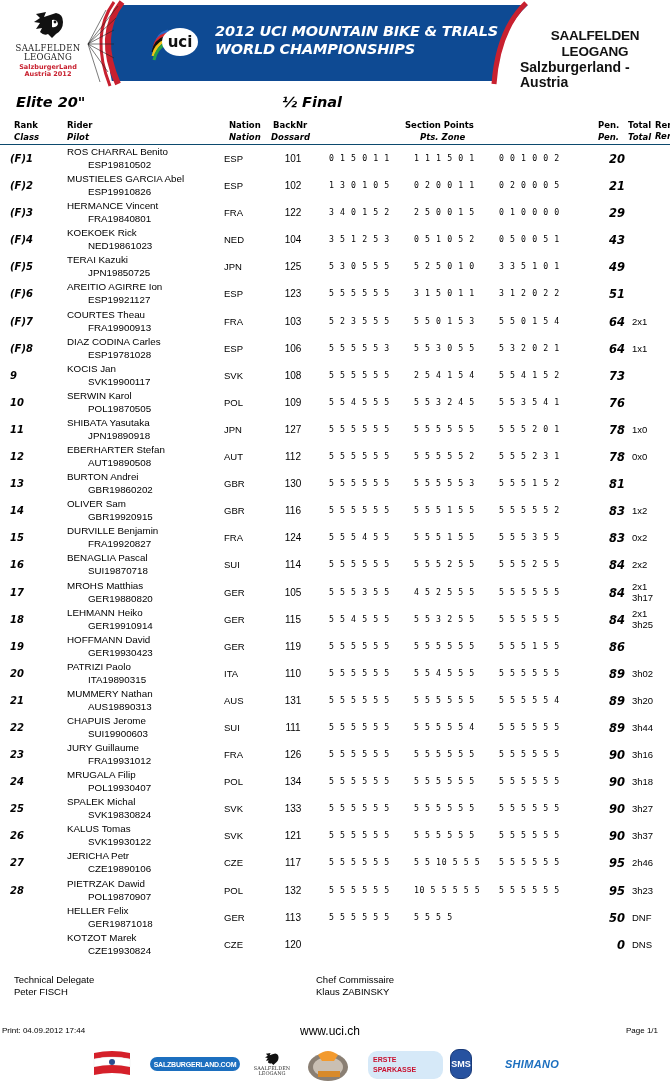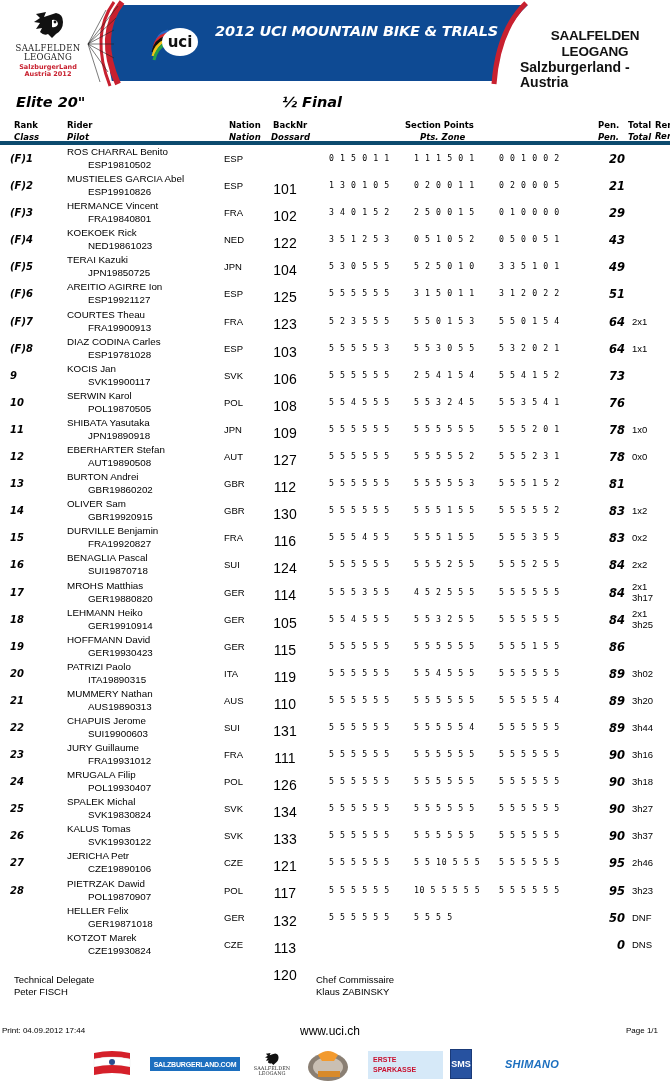--- a/index.html
+++ b/index.html
@@ -21,52 +21,52 @@
   .banner-loc .l1 { font-size: 13.5px; line-height: 16px; letter-spacing: -0.2px; text-align: center; }
   .banner-loc .l2 { font-size: 14px; line-height: 15px; }
 
   
   .title-line { position: absolute; top: 94px; left: 16px; right: 8px; height: 20px; font-weight: bold; font-style: italic; font-size: 14.5px; }
   .title-left { position: absolute; left: 0; top: 0; }
   .title-mid { position: absolute; left: 266px; top: 0; }
   .title-right { position: absolute; right: 0; top: 0; }
 
   
-  .col-head { position: absolute; top: 119px; left: 0; width: 670px; height: 26px; border-bottom: 4px solid #0c4a6e; font-size: 8.5px; line-height: 12px; padding-left: 48px; }
+  .col-head { position: absolute; top: 119px; left: 0; width: 670px; height: 26px; border-bottom: 1px solid #0c4a6e; font-size: 8.5px; line-height: 12px; padding-left: 48px; }
   .col-head span { position: absolute; font-weight: bold; }
   .col-head .it { font-style: italic; }
 
   
   .rows { position: absolute; top: 146px; left: 0; width: 670px; }
   .row { position: relative; height: 27.1px; font-size: 9.5px; }
   .row > span { position: absolute; white-space: nowrap; }
   .c-rank { left: 10px; width: 56px; text-align: left; top: 7px; font-weight: bold; font-style: italic; font-size: 10px; }
   .c-name { left: 67px; top: 0; font-family: "Liberation Sans", sans-serif; font-size: 9.8px; line-height: 12px; }
   .c-uci { left: 88px; top: 13px; font-family: "Liberation Sans", sans-serif; font-size: 9.8px; line-height: 12px; }
   .c-nat { left: 224px; width: 40px; text-align: left; top: 7px; font-family: "Liberation Sans", sans-serif; font-size: 9.5px; }
-  .c-bib { left: 268px; width: 34px; text-align: center; top: 7px; font-family: "Liberation Sans", sans-serif; font-size: 14px; margin-top: 28px; }
+  .c-bib { left: 276px; width: 34px; text-align: center; top: 7px; font-family: "Liberation Sans", sans-serif; font-size: 10px; }
   .c-l1, .c-l2, .c-l3 { top: 7px; font-family: "DejaVu Sans Mono", monospace; font-size: 8.2px; letter-spacing: 0.6px; }
   .c-l1 { left: 329px; }
   .c-l2 { left: 414px; }
   .c-l3 { left: 499px; }
   .c-total { left: 595px; width: 30px; text-align: right; top: 6px; font-weight: bold; font-style: italic; font-size: 11.5px; }
   .c-rem { left: 632px; top: 7px; font-family: "Liberation Sans", sans-serif; font-size: 9.5px; line-height: 11px; }
   .c-rem.two { top: 1px; }
 
   
   .officials { position: absolute; top: 956px; font-family: "Liberation Sans", sans-serif; font-size: 9.5px; line-height: 12px; margin-top: 18px; }
   .off-left { left: 14px; }
   .off-right { left: 316px; }
   .print-line { position: absolute; top: 1024px; left: 0; width: 670px; height: 14px; font-family: "Liberation Sans", sans-serif; }
   .print-left { position: absolute; left: 2px; top: 2px; font-size: 8px; }
   .print-mid { position: absolute; left: 300px; top: 0; font-size: 12px; }
   .print-right { position: absolute; right: 12px; top: 2px; font-size: 8px; padding-left: 30px; }
 
   .sponsors { position: absolute; top: 1045px; left: 0; width: 670px; height: 40px; }
-  .sp { position: absolute; display: flex; align-items: center; justify-content: center; font-family: "Liberation Sans", sans-serif; font-weight: bold; }
+  .sp { position: absolute; display: flex; align-items: center; justify-content: center; font-family: "Liberation Sans", sans-serif; font-weight: bold; border-radius: 9px; }
   .sp-flag { left: 92px; top: 4px; width: 40px; height: 30px; }
   .sp-sbl { left: 150px; top: 12px; width: 90px; height: 14px; background: #1c6fbf; color: #fff; font-size: 7px; letter-spacing: -0.2px; }
   .sp-saal { left: 252px; top: 2px; width: 40px; height: 34px; flex-direction: column; font-family: "DejaVu Serif", serif; font-weight: normal; font-size: 5px; color: #333; line-height: 5.5px; }
   .sp-bikepark { left: 306px; top: 2px; width: 44px; height: 36px; }
   .sp-erste { left: 368px; top: 6px; width: 75px; height: 28px; background: #d6e9f8; flex-direction: column; align-items: flex-start; padding-left: 5px; color: #c8102e; font-size: 7px; line-height: 10px; }
   .sp-sms { left: 450px; top: 4px; width: 22px; height: 30px; background: #2752a0; color: #fff; font-size: 9px; border: 1px solid #1a3a78; }
   .sp-shimano { left: 492px; top: 12px; width: 80px; height: 14px; color: #1c6fbf; font-size: 11px; letter-spacing: 0.3px; font-style: italic; }
 </style>
 </head>
 <body>
@@ -116,20 +116,21 @@
       <path d="M3 30 Q5 19 16 15" stroke="#111"></path>
       <path d="M3 34 Q5 23 16 18" stroke="#f2c418"></path>
       <path d="M4 38 Q6 27 16 21" stroke="#27a146"></path>
     </g>
     <ellipse cx="30" cy="20" rx="18" ry="14" fill="#fff"></ellipse>
     <text x="30" y="25" text-anchor="middle" font-family="DejaVu Sans, sans-serif" font-weight="bold" font-size="15" fill="#111">uci</text>
   </svg>
 
   <div class="banner-title">
     <div>2012 UCI MOUNTAIN BIKE &amp; TRIALS</div>
+    <div>WORLD CHAMPIONSHIPS</div>
   </div>
 
   <div class="banner-loc">
     <div class="l1">SAALFELDEN LEOGANG</div>
     <div class="l2">Salzburgerland - Austria</div>
   </div>
 </div>
 
 <div class="title-line">
   <span class="title-left">Elite 20"</span>

